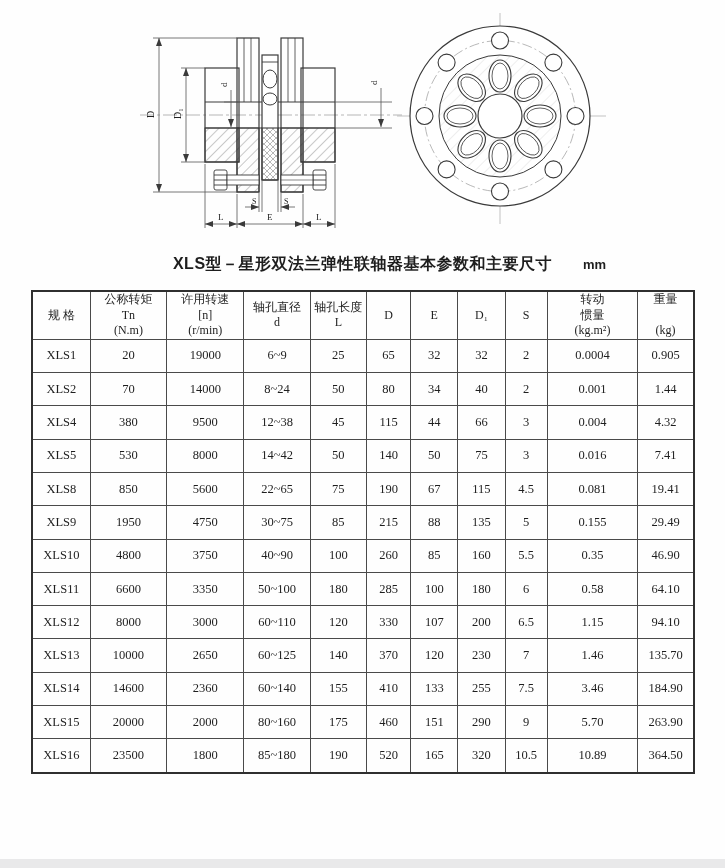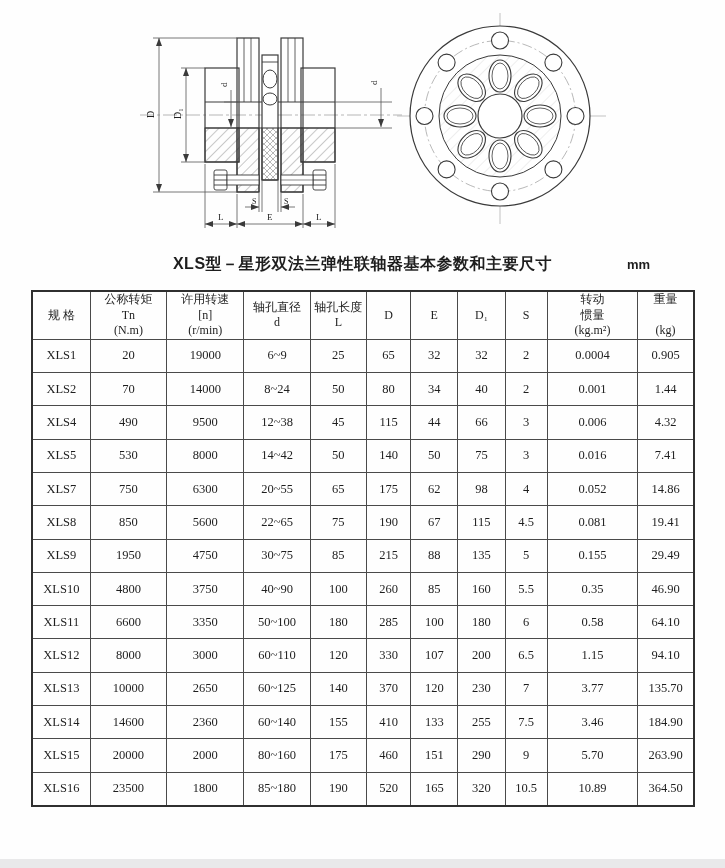--- a/index.html
+++ b/index.html
@@ -14,21 +14,20 @@
   .drawing-svg{position:absolute;top:0;left:0;}
   .title-row{
     position:absolute;top:254px;left:0;width:725px;height:24px;
     text-align:center;font-weight:bold;font-size:16px;letter-spacing:.5px;
     font-family:"Liberation Sans","DejaVu Sans",sans-serif;
   }
   .unit-label{
     position:absolute;top:257px;left:583px;
     font-weight:bold;font-size:13px;
     font-family:"Liberation Sans","DejaVu Sans",sans-serif;
-    margin-left:44px;
   }
   .spec-table{
     position:absolute;top:290px;left:31px;
     border-collapse:collapse;table-layout:fixed;
     width:664px;
     border:2px solid #2f2f2f;
     background:#fefefe;
   }
   .spec-table th,.spec-table td{
     border:1px solid #4a4a4a;
@@ -290,58 +289,45 @@
           <td>50</td>
           <td>80</td>
           <td>34</td>
           <td>40</td>
           <td>2</td>
           <td>0.001</td>
           <td>1.44</td>
         </tr>
         <tr>
           <td>XLS4</td>
-          <td>490</td>
+          <td>380</td>
           <td>9500</td>
           <td>12~38</td>
           <td>45</td>
           <td>115</td>
           <td>44</td>
           <td>66</td>
           <td>3</td>
-          <td>0.006</td>
+          <td>0.004</td>
           <td>4.32</td>
         </tr>
         <tr>
           <td>XLS5</td>
           <td>530</td>
           <td>8000</td>
           <td>14~42</td>
           <td>50</td>
           <td>140</td>
           <td>50</td>
           <td>75</td>
           <td>3</td>
           <td>0.016</td>
           <td>7.41</td>
         </tr>
         <tr>
-          <td>XLS7</td>
-          <td>750</td>
-          <td>6300</td>
-          <td>20~55</td>
-          <td>65</td>
-          <td>175</td>
-          <td>62</td>
-          <td>98</td>
-          <td>4</td>
-          <td>0.052</td>
-          <td>14.86</td>
-        </tr>
-        <tr>
           <td>XLS8</td>
           <td>850</td>
           <td>5600</td>
           <td>22~65</td>
           <td>75</td>
           <td>190</td>
           <td>67</td>
           <td>115</td>
           <td>4.5</td>
           <td>0.081</td>
@@ -402,21 +388,21 @@
         <tr>
           <td>XLS13</td>
           <td>10000</td>
           <td>2650</td>
           <td>60~125</td>
           <td>140</td>
           <td>370</td>
           <td>120</td>
           <td>230</td>
           <td>7</td>
-          <td>3.77</td>
+          <td>1.46</td>
           <td>135.70</td>
         </tr>
         <tr>
           <td>XLS14</td>
           <td>14600</td>
           <td>2360</td>
           <td>60~140</td>
           <td>155</td>
           <td>410</td>
           <td>133</td>

